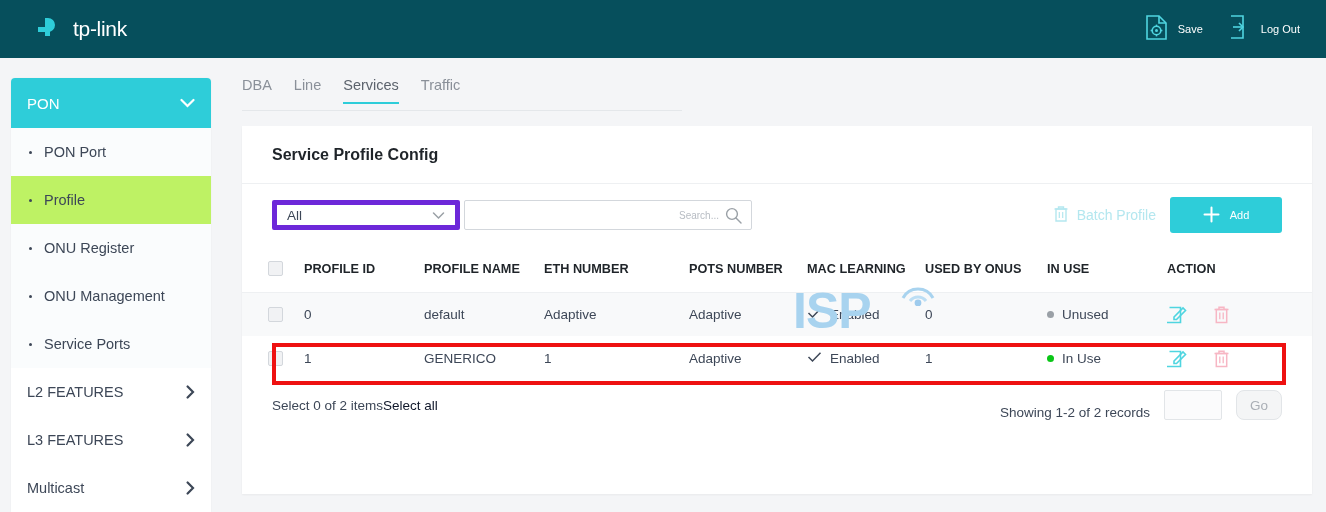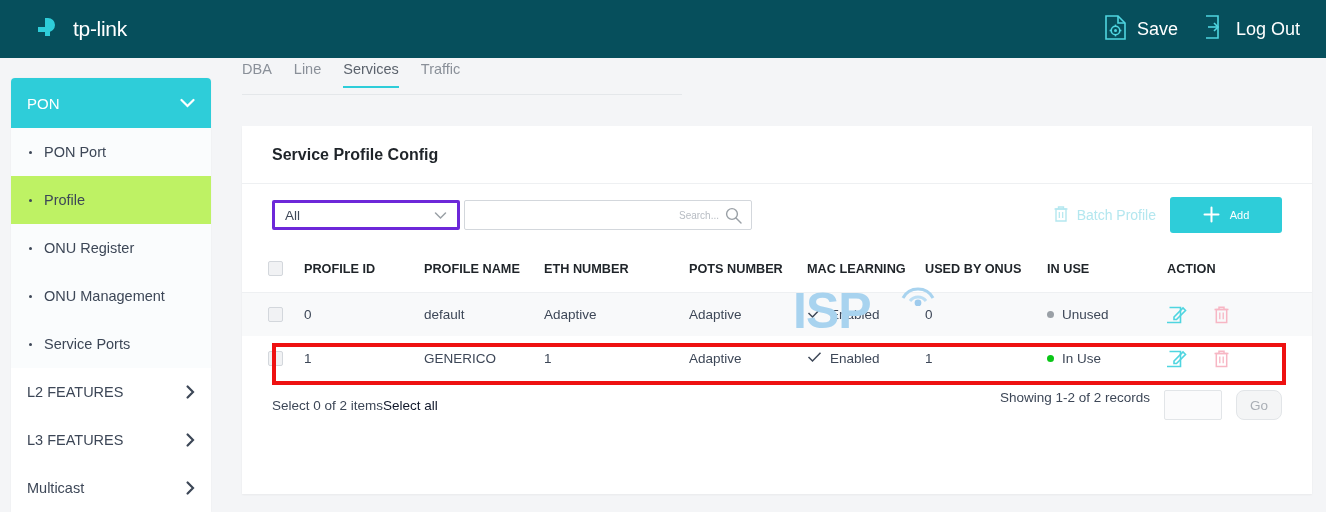--- a/index.html
+++ b/index.html
@@ -27,21 +27,21 @@
   .logo-mark { width: 30px; height: 30px; display: block; }
   .logo-text { font-size: 21px; color: #ffffff; letter-spacing: -0.3px; font-weight: 400; }
   .topbar-right {
     margin-left: auto; margin-right: 26px;
     display: flex; align-items: center; gap: 26px;
   }
   .tb-action {
     display: flex; align-items: center; gap: 10px;
     cursor: pointer;
   }
-  .tb-action .lbl { color: #ffffff; font-size: 18px; }
+  .tb-action .lbl { color: #ffffff; font-size: 11px; }
 
   
   .sidebar {
     position: absolute; top: 58px; left: 0;
     width: 222px; height: 454px;
     background: transparent;
   }
   .side-inner {
     position: absolute; left: 11px; top: 20px;
     width: 200px;
@@ -79,21 +79,21 @@
     cursor: pointer;
   }
   .grp-row .chev-r { margin-left: auto; display: flex; }
 
   
   .main {
     position: absolute; top: 58px; left: 222px;
     width: 1104px; height: 454px;
   }
   .tabs {
-    position: absolute; top: 3px; left: 20px;
+    position: absolute; top: 19px; left: 20px;
     width: 440px; height: 34px;
     display: flex; align-items: flex-start; gap: 22px;
     border-bottom: 1px solid #e4e7ea;
   }
   .tab {
     font-size: 14.5px; color: #8a9099;
     padding-bottom: 9px; cursor: pointer;
     border-bottom: 2px solid transparent;
     margin-bottom: -1px;
   }
@@ -112,21 +112,21 @@
     border-bottom: 1px solid #eef0f2;
   }
 
   .toolbar {
     position: relative; height: 62px;
     display: flex; align-items: center;
     padding: 0 30px;
   }
   .sel-all {
     width: 188px; height: 30px;
-    border: 3px solid #6d28d9; border-radius: 2px;
+    border: 5px solid #6d28d9; border-radius: 2px;
     background: #ffffff;
     display: flex; align-items: center;
     padding: 0 10px;
     font-size: 13.5px; color: #3d4757;
     cursor: pointer;
   }
   .sel-all .cv { margin-left: auto; display: flex; }
   .search-box {
     position: relative;
     width: 288px; height: 30px; margin-left: 4px;
@@ -188,21 +188,21 @@
     pointer-events: none; z-index: 30;
   }
 
   
   .foot {
     display: flex; align-items: center;
     height: 50px; padding: 0 30px;
     font-size: 13.5px; color: #3d4757;
   }
   .sel-link { color: #0f172a; cursor: pointer; }
-  .foot-right { margin-left: auto; display: flex; align-items: flex-start; gap: 14px; }
+  .foot-right { margin-left: auto; display: flex; align-items: flex-end; gap: 14px; }
   .ipp {
     width: 128px; height: 30px;
     border: 1px solid #e2e5e8; border-radius: 2px;
     background: #fbfbfc;
     display: flex; align-items: center; padding: 0 10px;
     font-size: 13.5px; color: #3d4757; cursor: pointer;
   }
   .ipp .cv { margin-left: auto; display: flex; }
   .pg-input {
     width: 58px; height: 30px;

